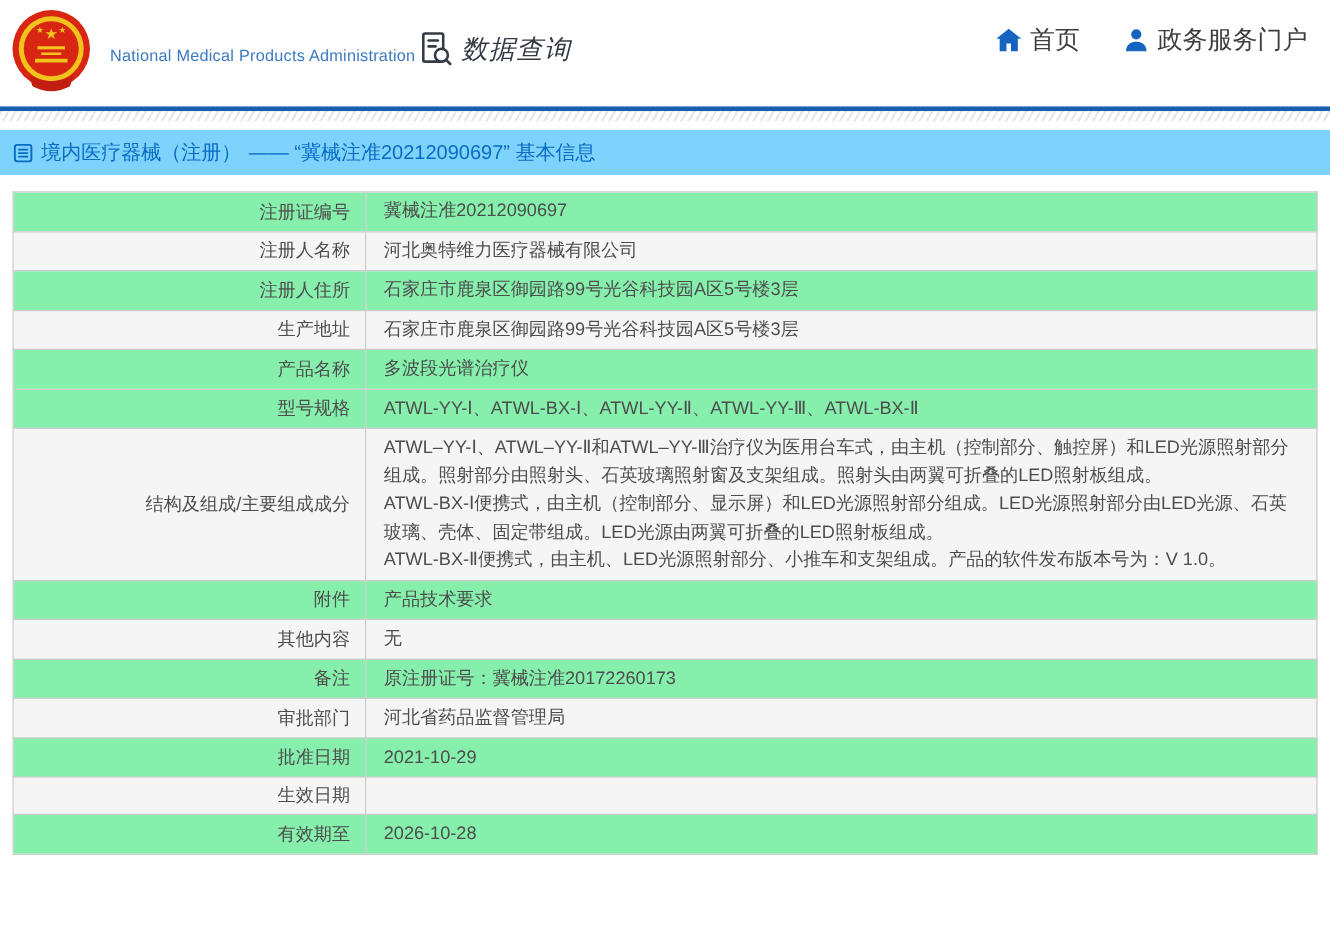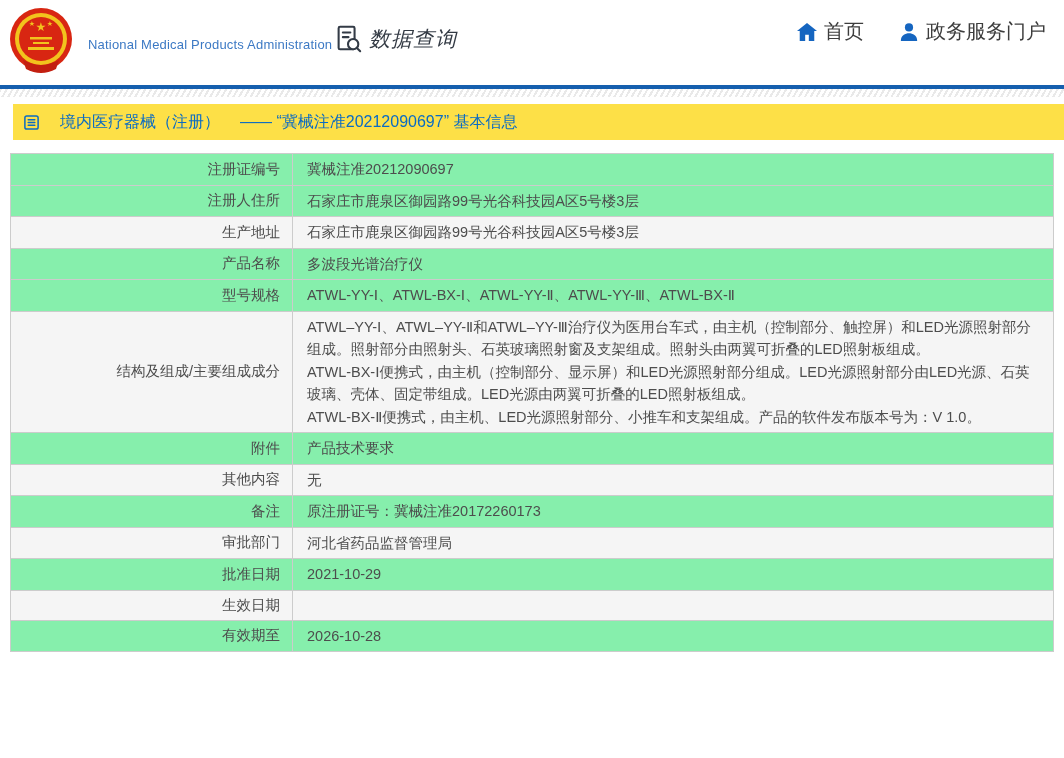--- a/index.html
+++ b/index.html
@@ -19,22 +19,22 @@
 
   .header-nav { position:absolute; right:18px; top:18px; display:flex; gap:34px; }
   .nav-item { display:flex; flex-direction:row; align-items:center; gap:6px;
     font-size:20px; color:#3d3d3d; cursor:pointer; }
 
   
   .blue-line { height:4px; background:#155fae; }
   .hatch-band { height:8px;
     background:repeating-linear-gradient(120deg,#e9e9e9 0 2px,#ffffff 2px 5px); }
   .gap-a { height:7px; }
-  .breadcrumb-bar { height:36px; background:#fde047; display:flex; align-items:center;
-    padding-left:10px; gap:20px; font-size:16px;margin-left:13px; }
+  .breadcrumb-bar { height:36px; background:#7dd3fc; display:flex; align-items:center;
+    padding-left:10px; gap:6px; font-size:16px; }
   .bc-text { color:#0a6bc4; }
   .bc-section { cursor:pointer; }
   .gap-b { height:13px; }
 
   
   table.reg-table { margin:0 10px; width:1044px; border-collapse:collapse;
     table-layout:fixed; font-size:14.5px; color:#4d4d4d; }
   .reg-table td { border:1px solid #cccccc; height:30px; vertical-align:middle; }
   .reg-table td.label { text-align:right; padding:2px 12px 2px 6px; }
   .reg-table td.value { text-align:left; padding:4px 10px 4px 14px;
@@ -112,20 +112,24 @@
 <table class="reg-table">
   <colgroup>
       <col style="width:282px">
       <col>
     </colgroup>
   <tbody>
     <tr class="odd">
         <td class="label">注册证编号</td>
         <td class="value">冀械注准20212090697</td>
       </tr>
+    <tr class="even">
+        <td class="label">注册人名称</td>
+        <td class="value">河北奥特维力医疗器械有限公司</td>
+      </tr>
     <tr class="odd">
         <td class="label">注册人住所</td>
         <td class="value">石家庄市鹿泉区御园路99号光谷科技园A区5号楼3层</td>
       </tr>
     <tr class="even">
         <td class="label">生产地址</td>
         <td class="value">石家庄市鹿泉区御园路99号光谷科技园A区5号楼3层</td>
       </tr>
     <tr class="odd">
         <td class="label">产品名称</td>

